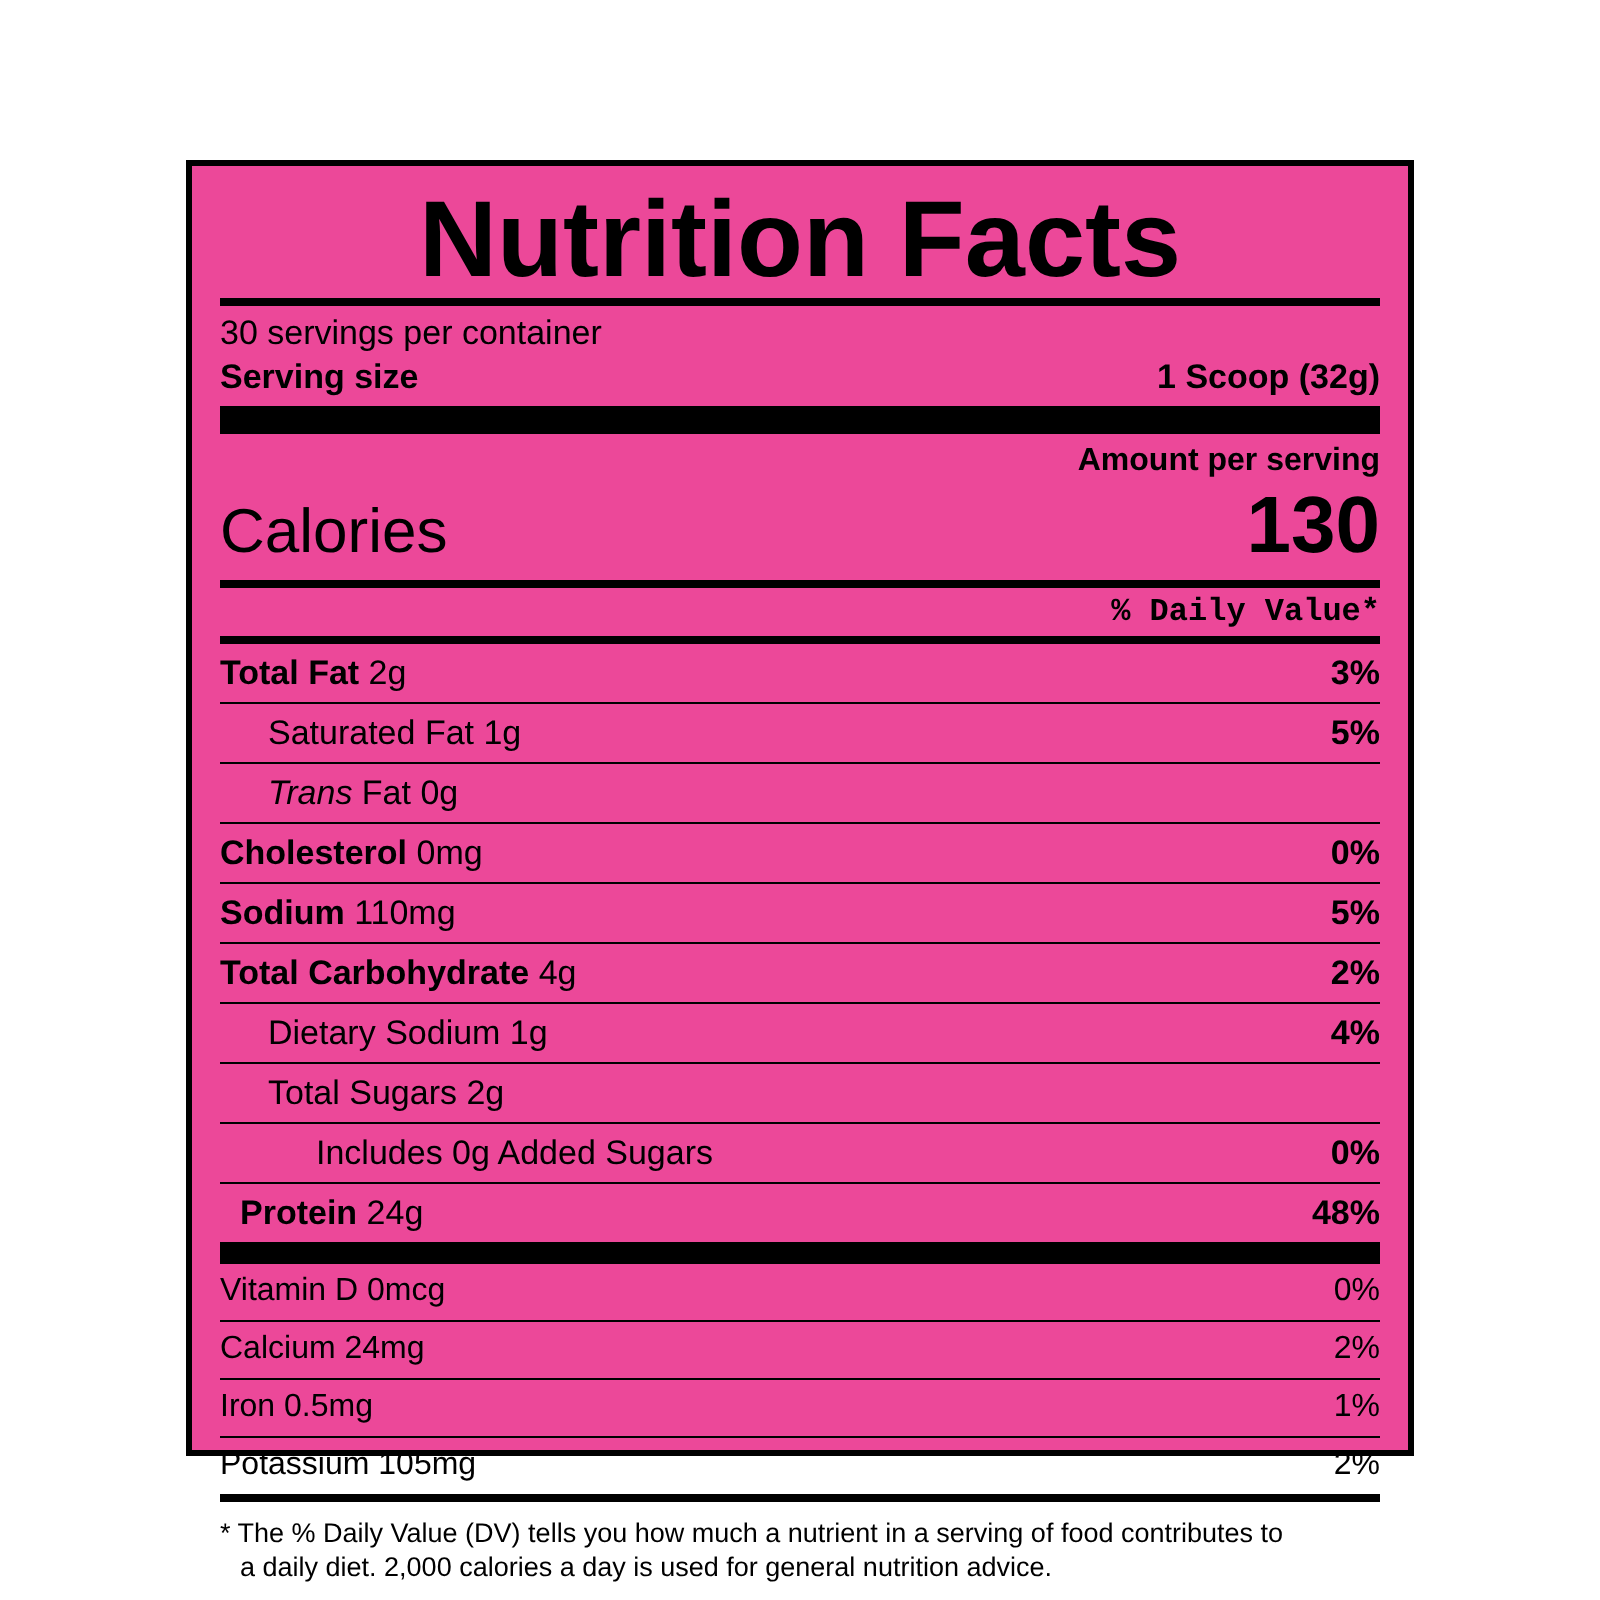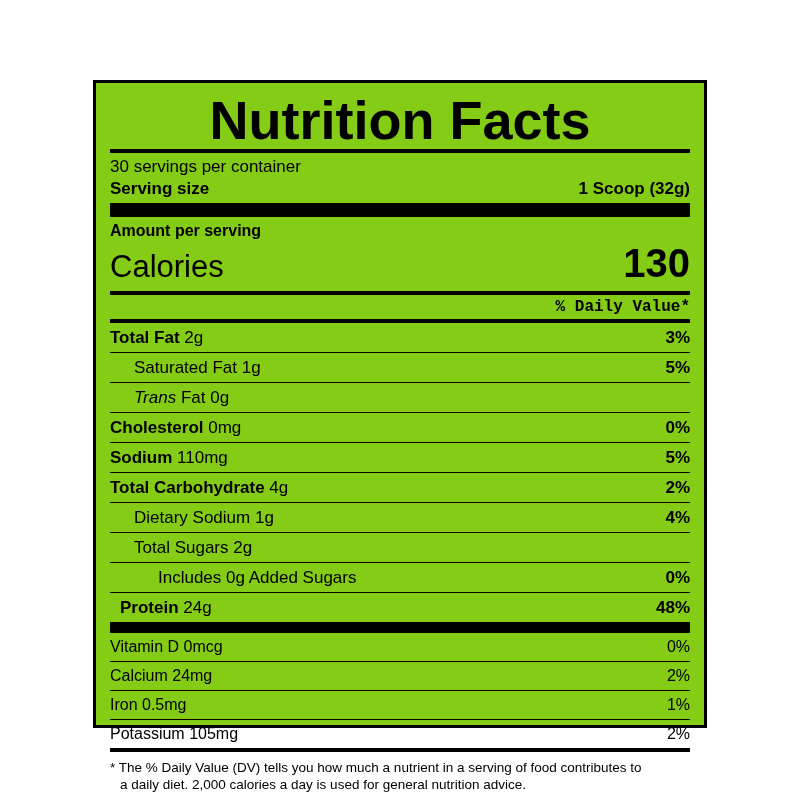--- a/index.html
+++ b/index.html
@@ -24,21 +24,21 @@
 
   
   .label-frame {
     position: absolute;
     left: 93px;
     top: 80px;
     width: 614px;
     height: 648px;
     border: 3px solid #000;
     box-sizing: border-box;
-    background: #84cc16;
+    background: #ec4899;
   }
 
   .label-inner {
     padding: 0 14px;
     box-sizing: border-box;
     width: 100%;
     height: 100%;
   }
 
   
@@ -69,20 +69,21 @@
     font-weight: bold;
     line-height: 22px;
     padding-bottom: 3px;
   }
 
   .amount-line {
     font-size: 16px;
     font-weight: bold;
     line-height: 20px;
     padding-top: 4px;
+    text-align: right;
   }
 
   .calories-row {
     display: flex;
     justify-content: space-between;
     align-items: baseline;
     padding-bottom: 2px;
   }
   .calories-label {
     font-size: 31px;

